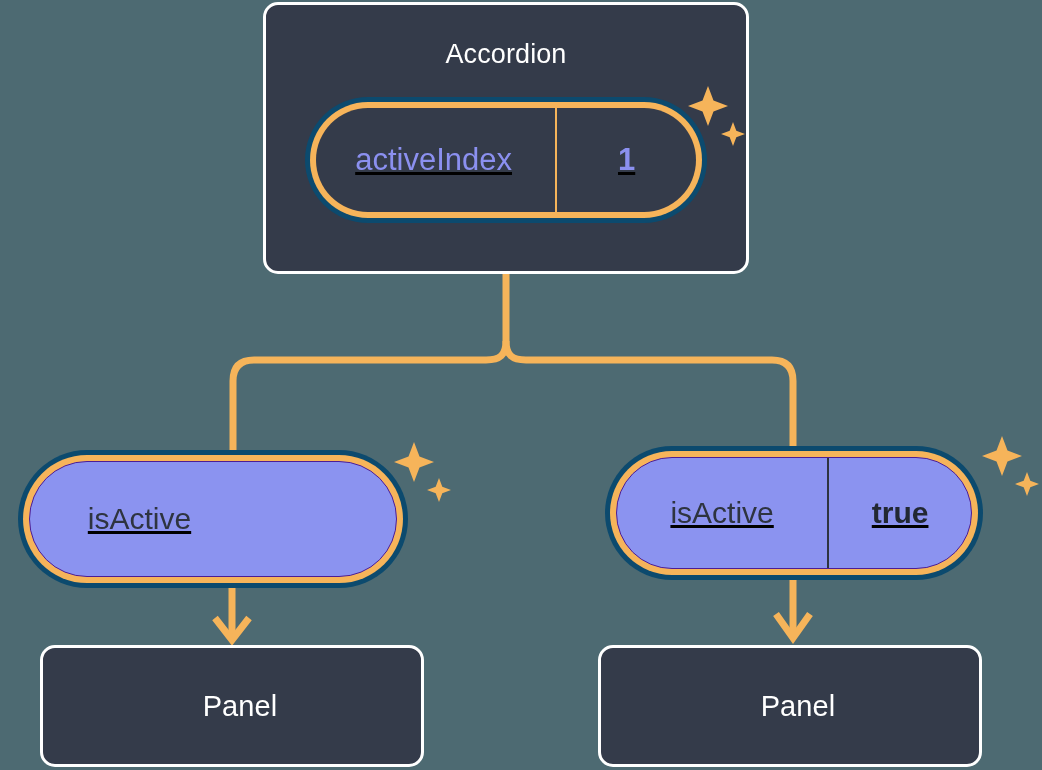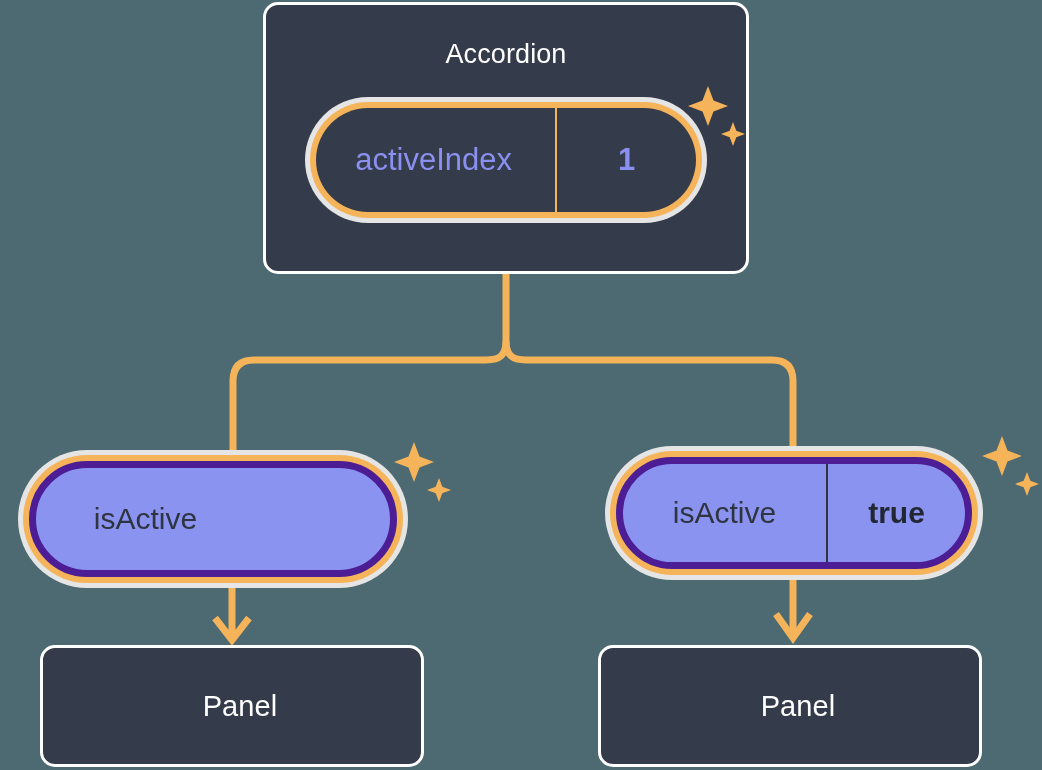--- a/index.html
+++ b/index.html
@@ -74,24 +74,25 @@
     transform: translateY(-50%);
     font-size: 29px;
   }
   #panel-card-left  { left: 40px;  top: 645px; width: 384px; }
   #panel-card-right { left: 598px; top: 645px; width: 384px; }
 
   
   
   .pill-outer {
     position: absolute;
-    background: #e5e5e5;
+    background: #0c4a6e;
     border-radius: 999px;
     padding: 5px;
     z-index: 4;
+    text-decoration: underline;
   }
   .pill-mid {
     background: #f6b45a;
     border-radius: 999px;
     padding: 6px;
     height: 100%;
   }
   .pill-inner {
     display: flex;
     align-items: stretch;
@@ -118,21 +119,21 @@
   .pill-dark .pill-val {
     color: #8b90f0;
     font-size: 31px;
     font-weight: bold;
     border-left: 2px solid #f6b45a;
   }
 
   
   .pill-purple .pill-inner {
     background: #8b93f0;
-    border: 7px solid #4c1d95;
+    border: 1px solid #4c1d95;
   }
   .pill-purple .pill-key {
     color: #2e3440;
     font-size: 30px;
     font-weight: 400;
   }
   .pill-purple .pill-val {
     color: #222833;
     font-size: 30px;
     font-weight: bold;

